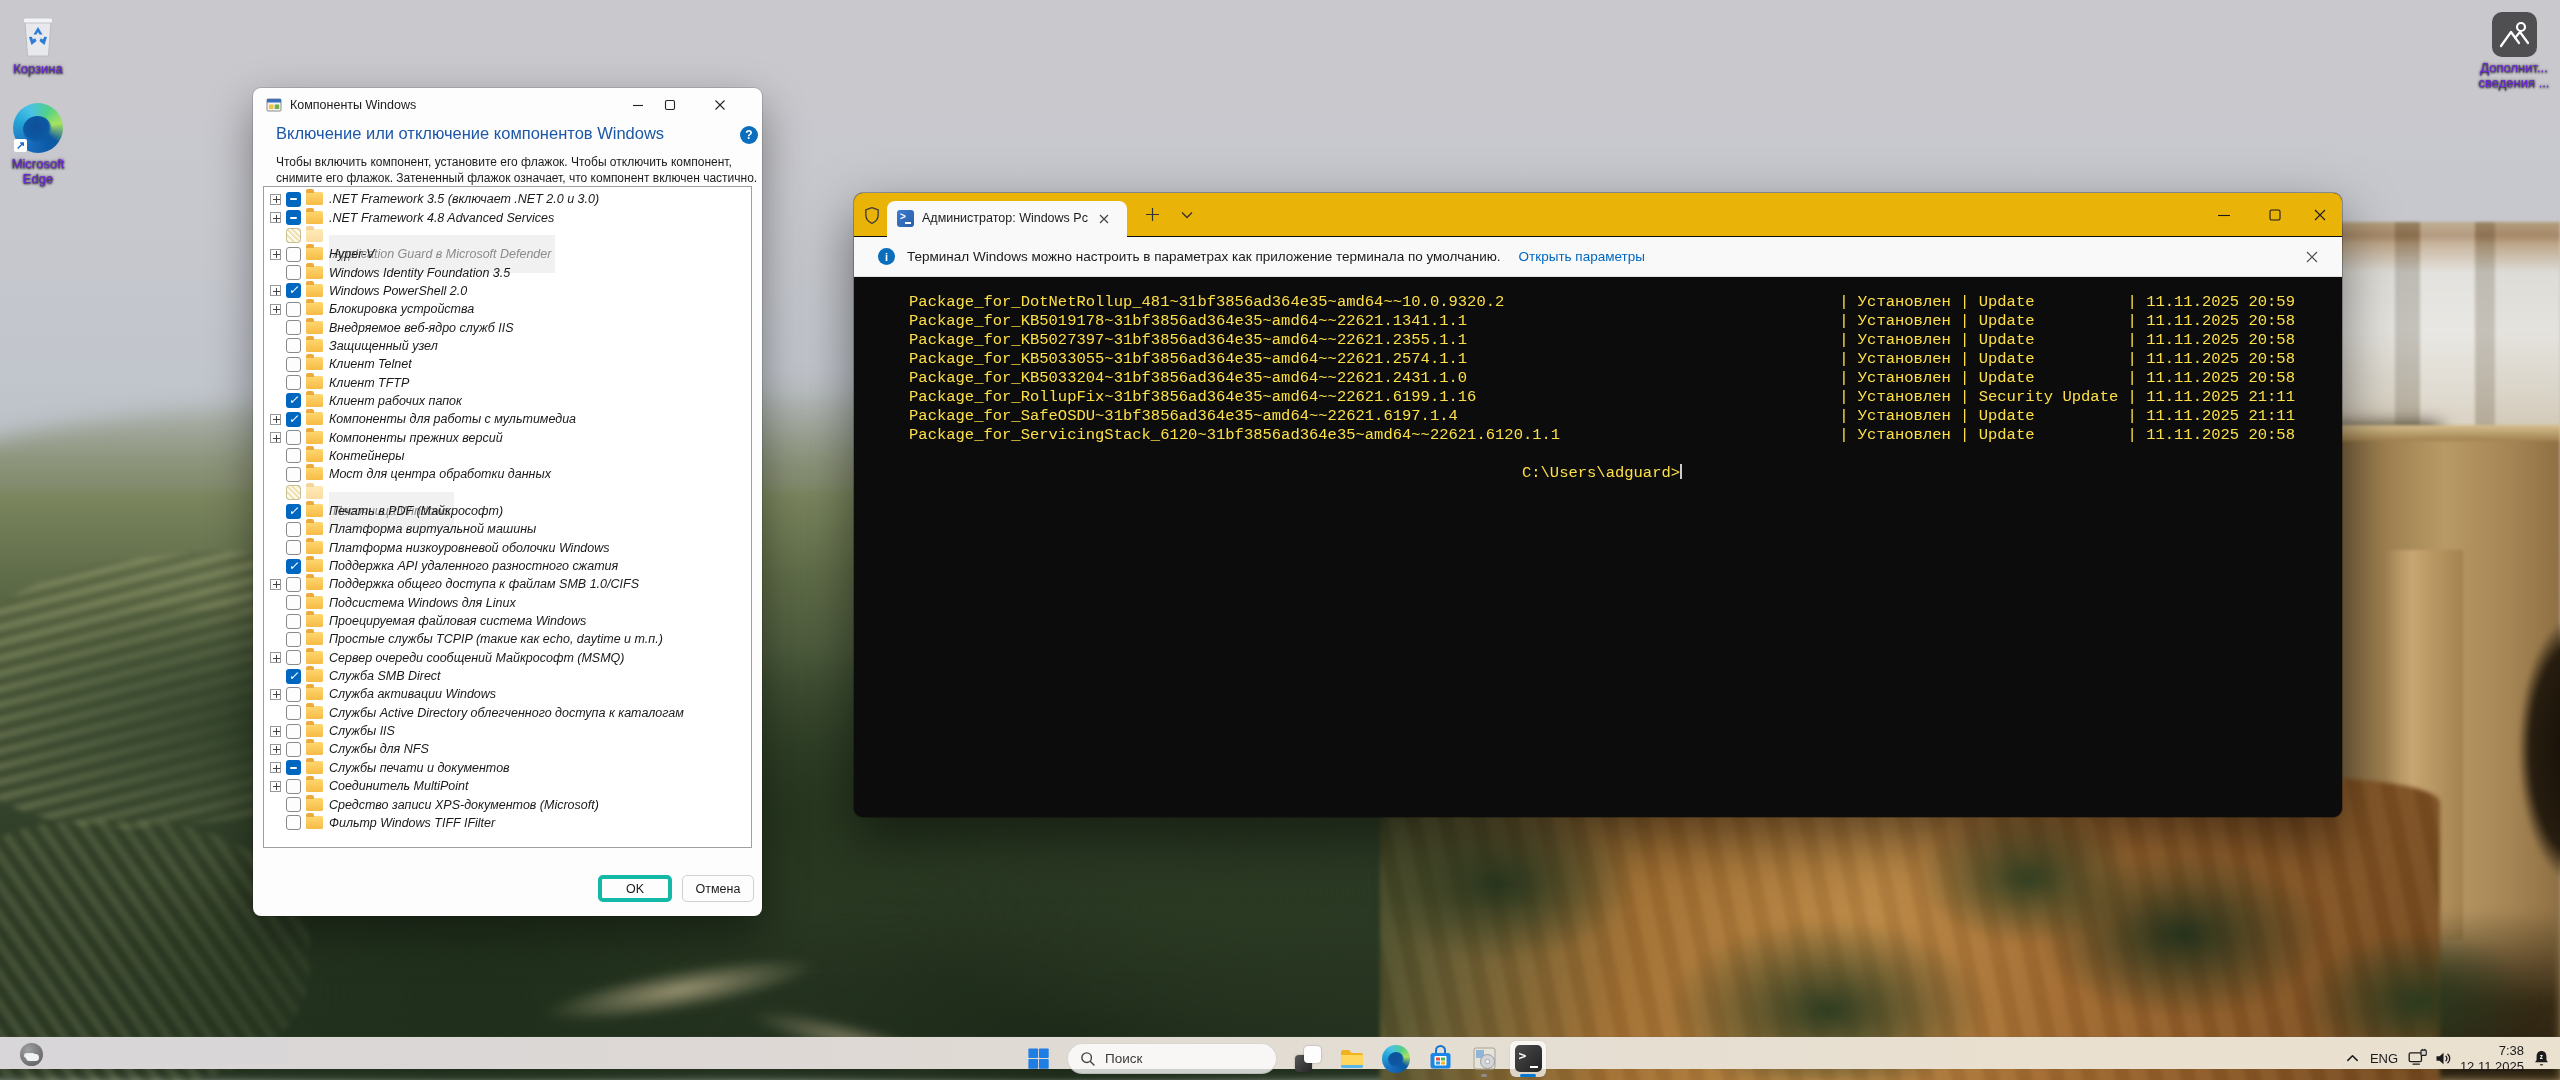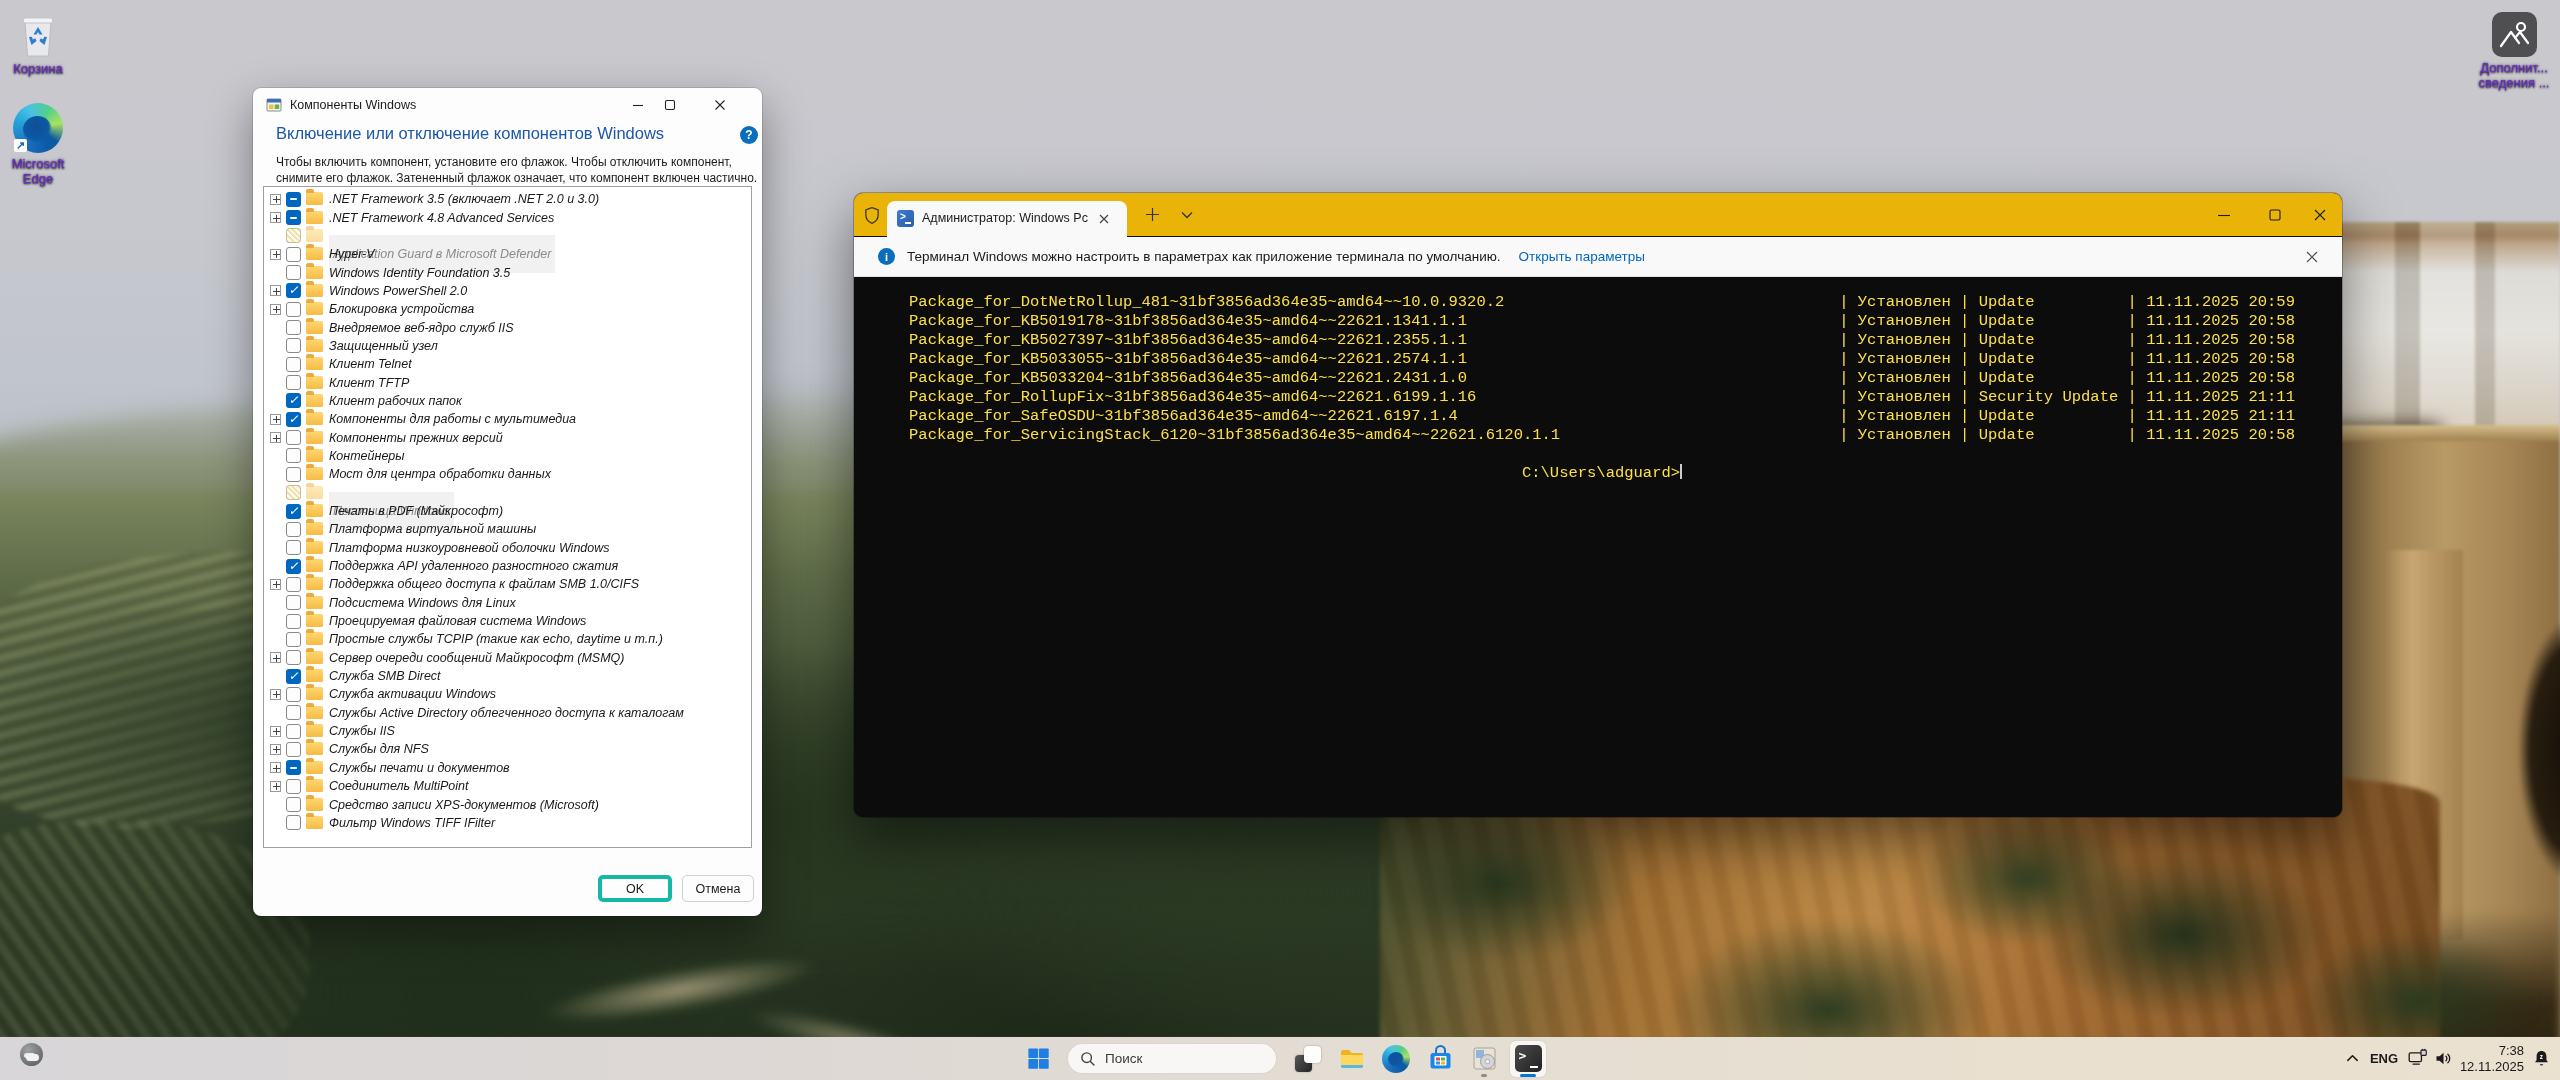--- a/index.html
+++ b/index.html
@@ -116,21 +116,21 @@
   .tm-info-i { width:17px; height:17px; border-radius:50%; background:#0a6ebd; color:#fff; font-size:11px; font-weight:bold;
     display:flex; align-items:center; justify-content:center; margin-left:24px; flex:none; font-style:normal; }
   .tm-info-text { font-size:13.5px; color:#191919; margin-left:12px; }
   .tm-info-link { font-size:13.5px; color:#0067c0; margin-left:18px; }
   .tm-info-close { position:absolute; right:22px; top:12px; width:16px; height:16px; color:#555; }
   .tm-console { position:absolute; left:0; top:84px; right:0; bottom:0; border-radius:0 0 9px 9px; background:#0c0c0c; overflow:hidden; padding:16px 0 0 8px; }
   .tm-console pre { font-family:Liberation Mono, monospace; font-size:15.5px; line-height:19px; color:#fde047; white-space:pre;text-align:center; }
   .cursor { display:inline-block; width:2px; height:15px; background:#cccccc; vertical-align:-2px; }
 
   
-  #taskbar { position:absolute; left:0; top:1037px; width:2560px; height:43px;
+  #taskbar { position:absolute; left:0; top:1037px; width:2560px; height:32px;
     background:linear-gradient(90deg,#d7d5dacd,#ddd8d5d8 30%,#e5ded3dd 55%,#ebe1cfdd 80%,#ece2cfe0);
     background-color:#ddd8d2; box-shadow:0 -0.5px 0 rgba(100,100,100,.25); }
   .tb-center { position:absolute; left:1016px; top:0; height:43px; display:flex; align-items:center; }
   .tb-item { width:40px; height:40px; margin:0 2px; display:flex; align-items:center; justify-content:center; position:relative; border-radius:6px; }
   .tb-search { width:210px; height:31px; background:rgba(255,255,255,.78); border:1px solid rgba(120,115,105,.25); border-radius:16px;
     display:flex; align-items:center; margin:0 9px 0 7px; }
   .tb-search span { font-size:13.5px; color:#3a3a3a; margin-left:9px; }
   .tb-active-bg { position:absolute; inset:2px; background:rgba(255,255,255,.72); border-radius:6px; box-shadow:0 0 2px rgba(0,0,0,.12); }
   .run-dot { position:absolute; bottom:1.5px; left:50%; transform:translateX(-50%); width:6px; height:3px; border-radius:2px; background:#8d8d8d; }
   .run-line { position:absolute; bottom:1.5px; left:50%; transform:translateX(-50%); width:16px; height:3px; border-radius:2px; background:#0078d4; }
@@ -573,21 +573,21 @@
       </div>
       <div class="run-line"></div>
     </div>
   </div>
   <div class="tb-tray">
     <div class="tb-item" style="width:24px;">
       <svg width="15" height="15" viewBox="0 0 16 16">
         <path d="M3 10l5-5 5 5" fill="none" stroke="#1b1b1b" stroke-width="1.6" stroke-linecap="round" stroke-linejoin="round"></path>
       </svg>
     </div>
-    <div class="tb-item" style="width:40px;font-weight:bold;">
+    <div class="tb-item" style="width:40px;">
       <span class="tray-lang">ENG</span>
     </div>
     <div class="tb-item" style="width:26px;">
       <svg width="21" height="21" viewBox="0 0 24 24">
         <rect x="2.5" y="5.5" width="14" height="10" rx="1.5" fill="none" stroke="#1b1b1b" stroke-width="1.5"></rect>
         <path d="M7 18.5h7" stroke="#1b1b1b" stroke-width="1.5" stroke-linecap="round"></path>
         <rect x="16" y="2.5" width="6" height="6" rx="1" fill="#d8d4cf" stroke="#1b1b1b" stroke-width="1.3"></rect>
         <path d="M17.8 2.5v-1.5M20.2 2.5v-1.5" stroke="#1b1b1b" stroke-width="1.1"></path>
       </svg>
     </div>

